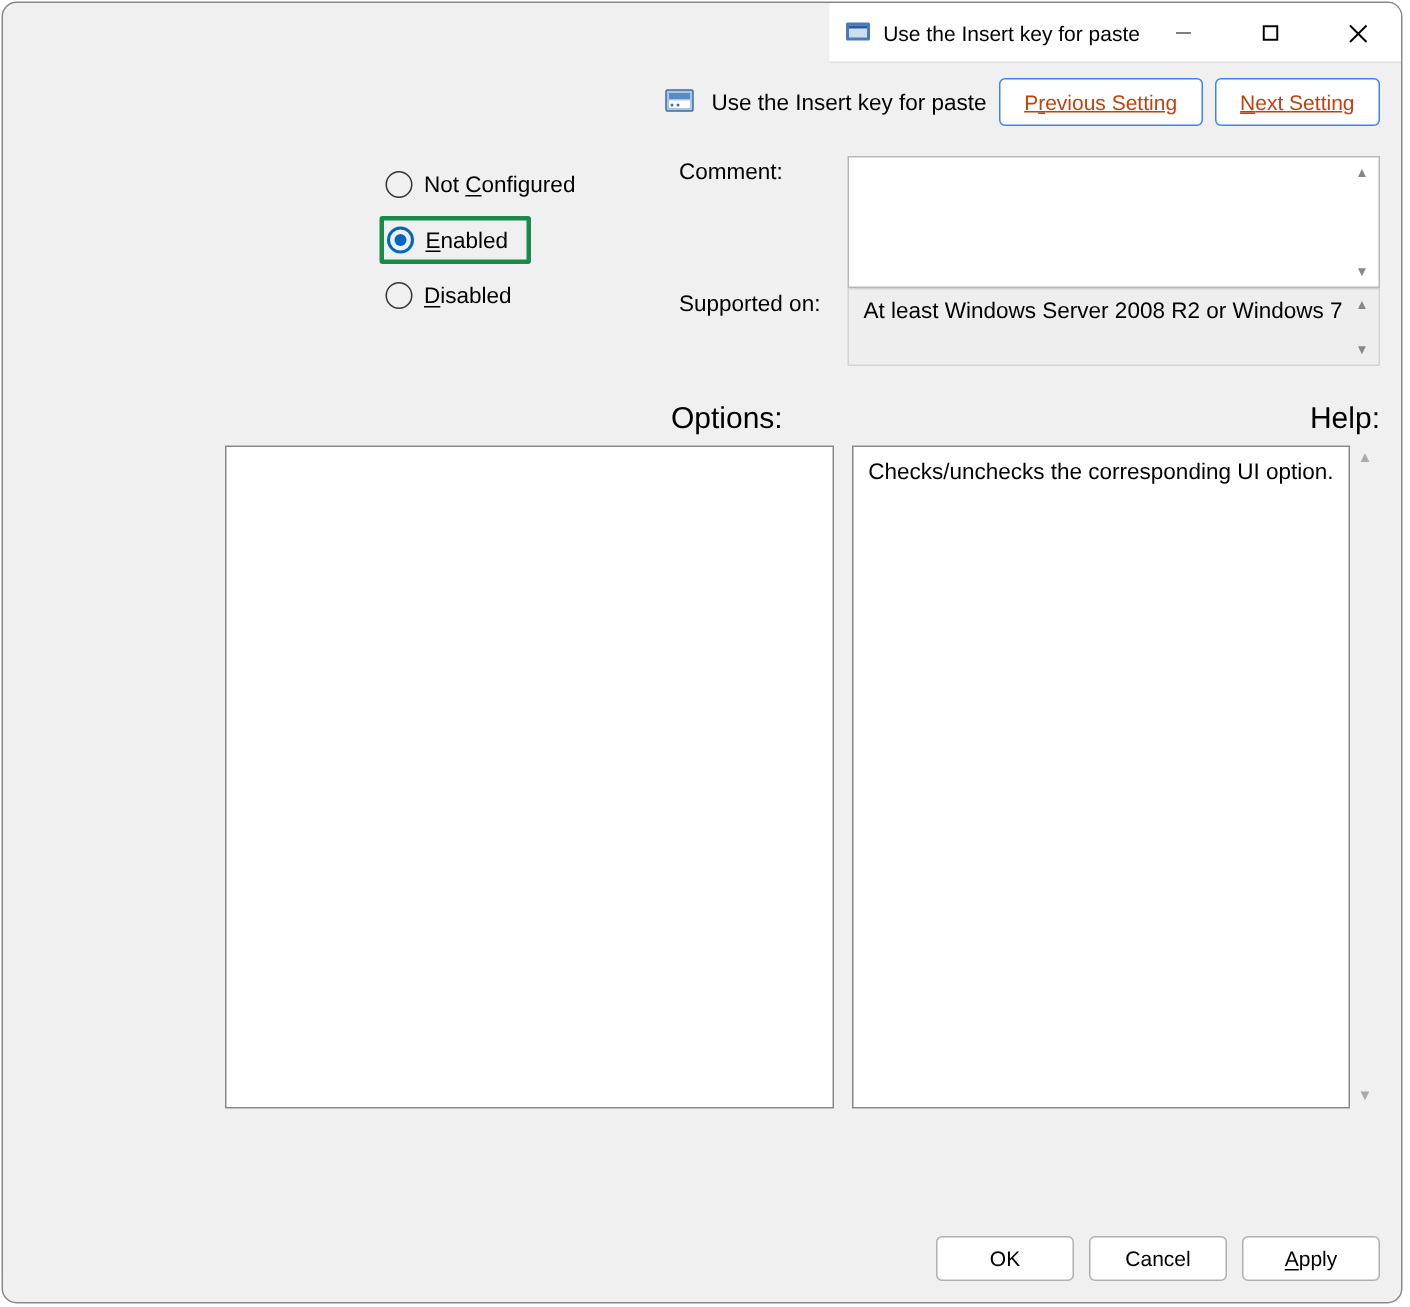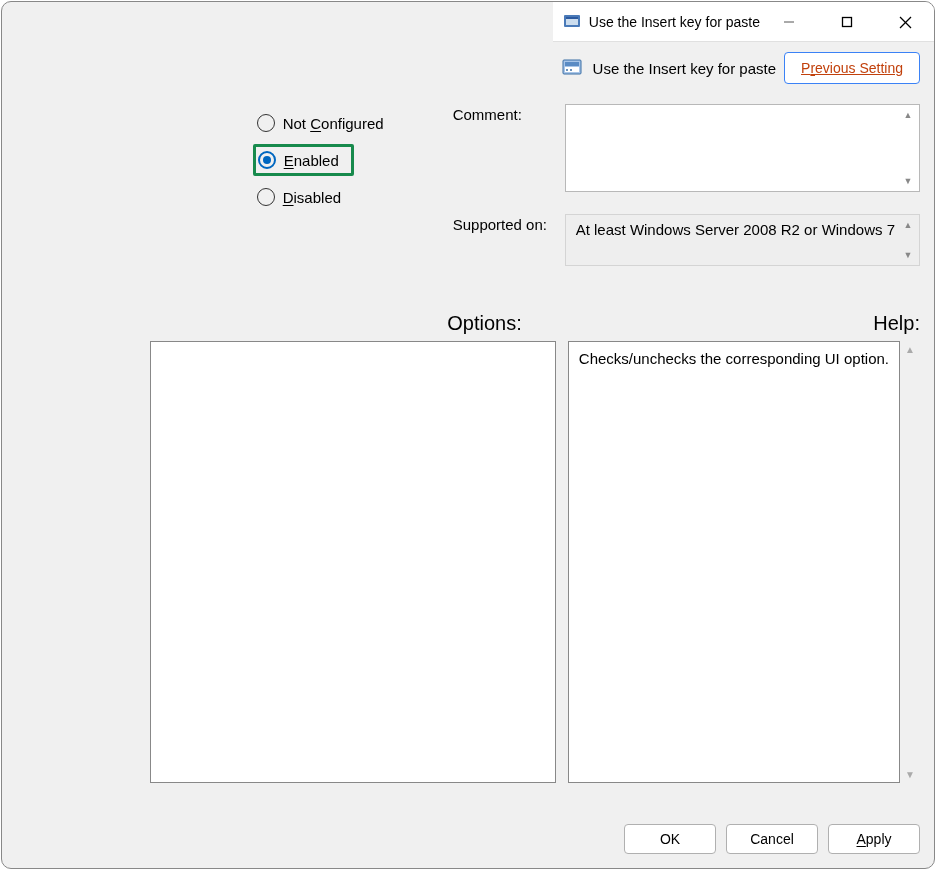--- a/index.html
+++ b/index.html
@@ -115,21 +115,21 @@
     top: 50%; left: 50%;
     transform: translate(-50%, -50%);
   }
   .label-col {
     grid-column: 2;
   }
   .field-row {
     display: flex;
     align-items: flex-start;
     gap: 12px;
-    margin-bottom: 22px;
+    margin-bottom: 0;
   }
   .field-label {
     font-size: 15px;
     padding-top: 2px;
     width: 100px;
     text-align: left;
     flex-shrink: 0;
   }
   .comment-box {
     flex: 1;
@@ -266,20 +266,23 @@
         <rect x="4" y="5" width="14" height="4" fill="#5a8bc4"></rect>
         <circle cx="6" cy="13" r="1" fill="#3b6ea5"></circle>
         <circle cx="10" cy="13" r="1" fill="#3b6ea5"></circle>
       </svg>
     </span>
     <span class="h-title">Use the Insert key for paste</span>
     <span class="h-spacer"></span>
     <button class="nav-btn">
       <span>P</span><span class="underline">r</span><span>evious Setting</span>
     </button>
+    <button class="nav-btn">
+      <span></span><span class="underline">N</span><span>ext Setting</span>
+    </button>
   </div>
 
   <div class="settings">
     <div class="radio-col">
       <div class="radio-item">
         <span class="radio-circle"></span>
         <span><span>Not </span><span class="underline">C</span><span>onfigured</span></span>
       </div>
       <div class="radio-item checked highlighted">
         <span class="radio-circle"></span>

